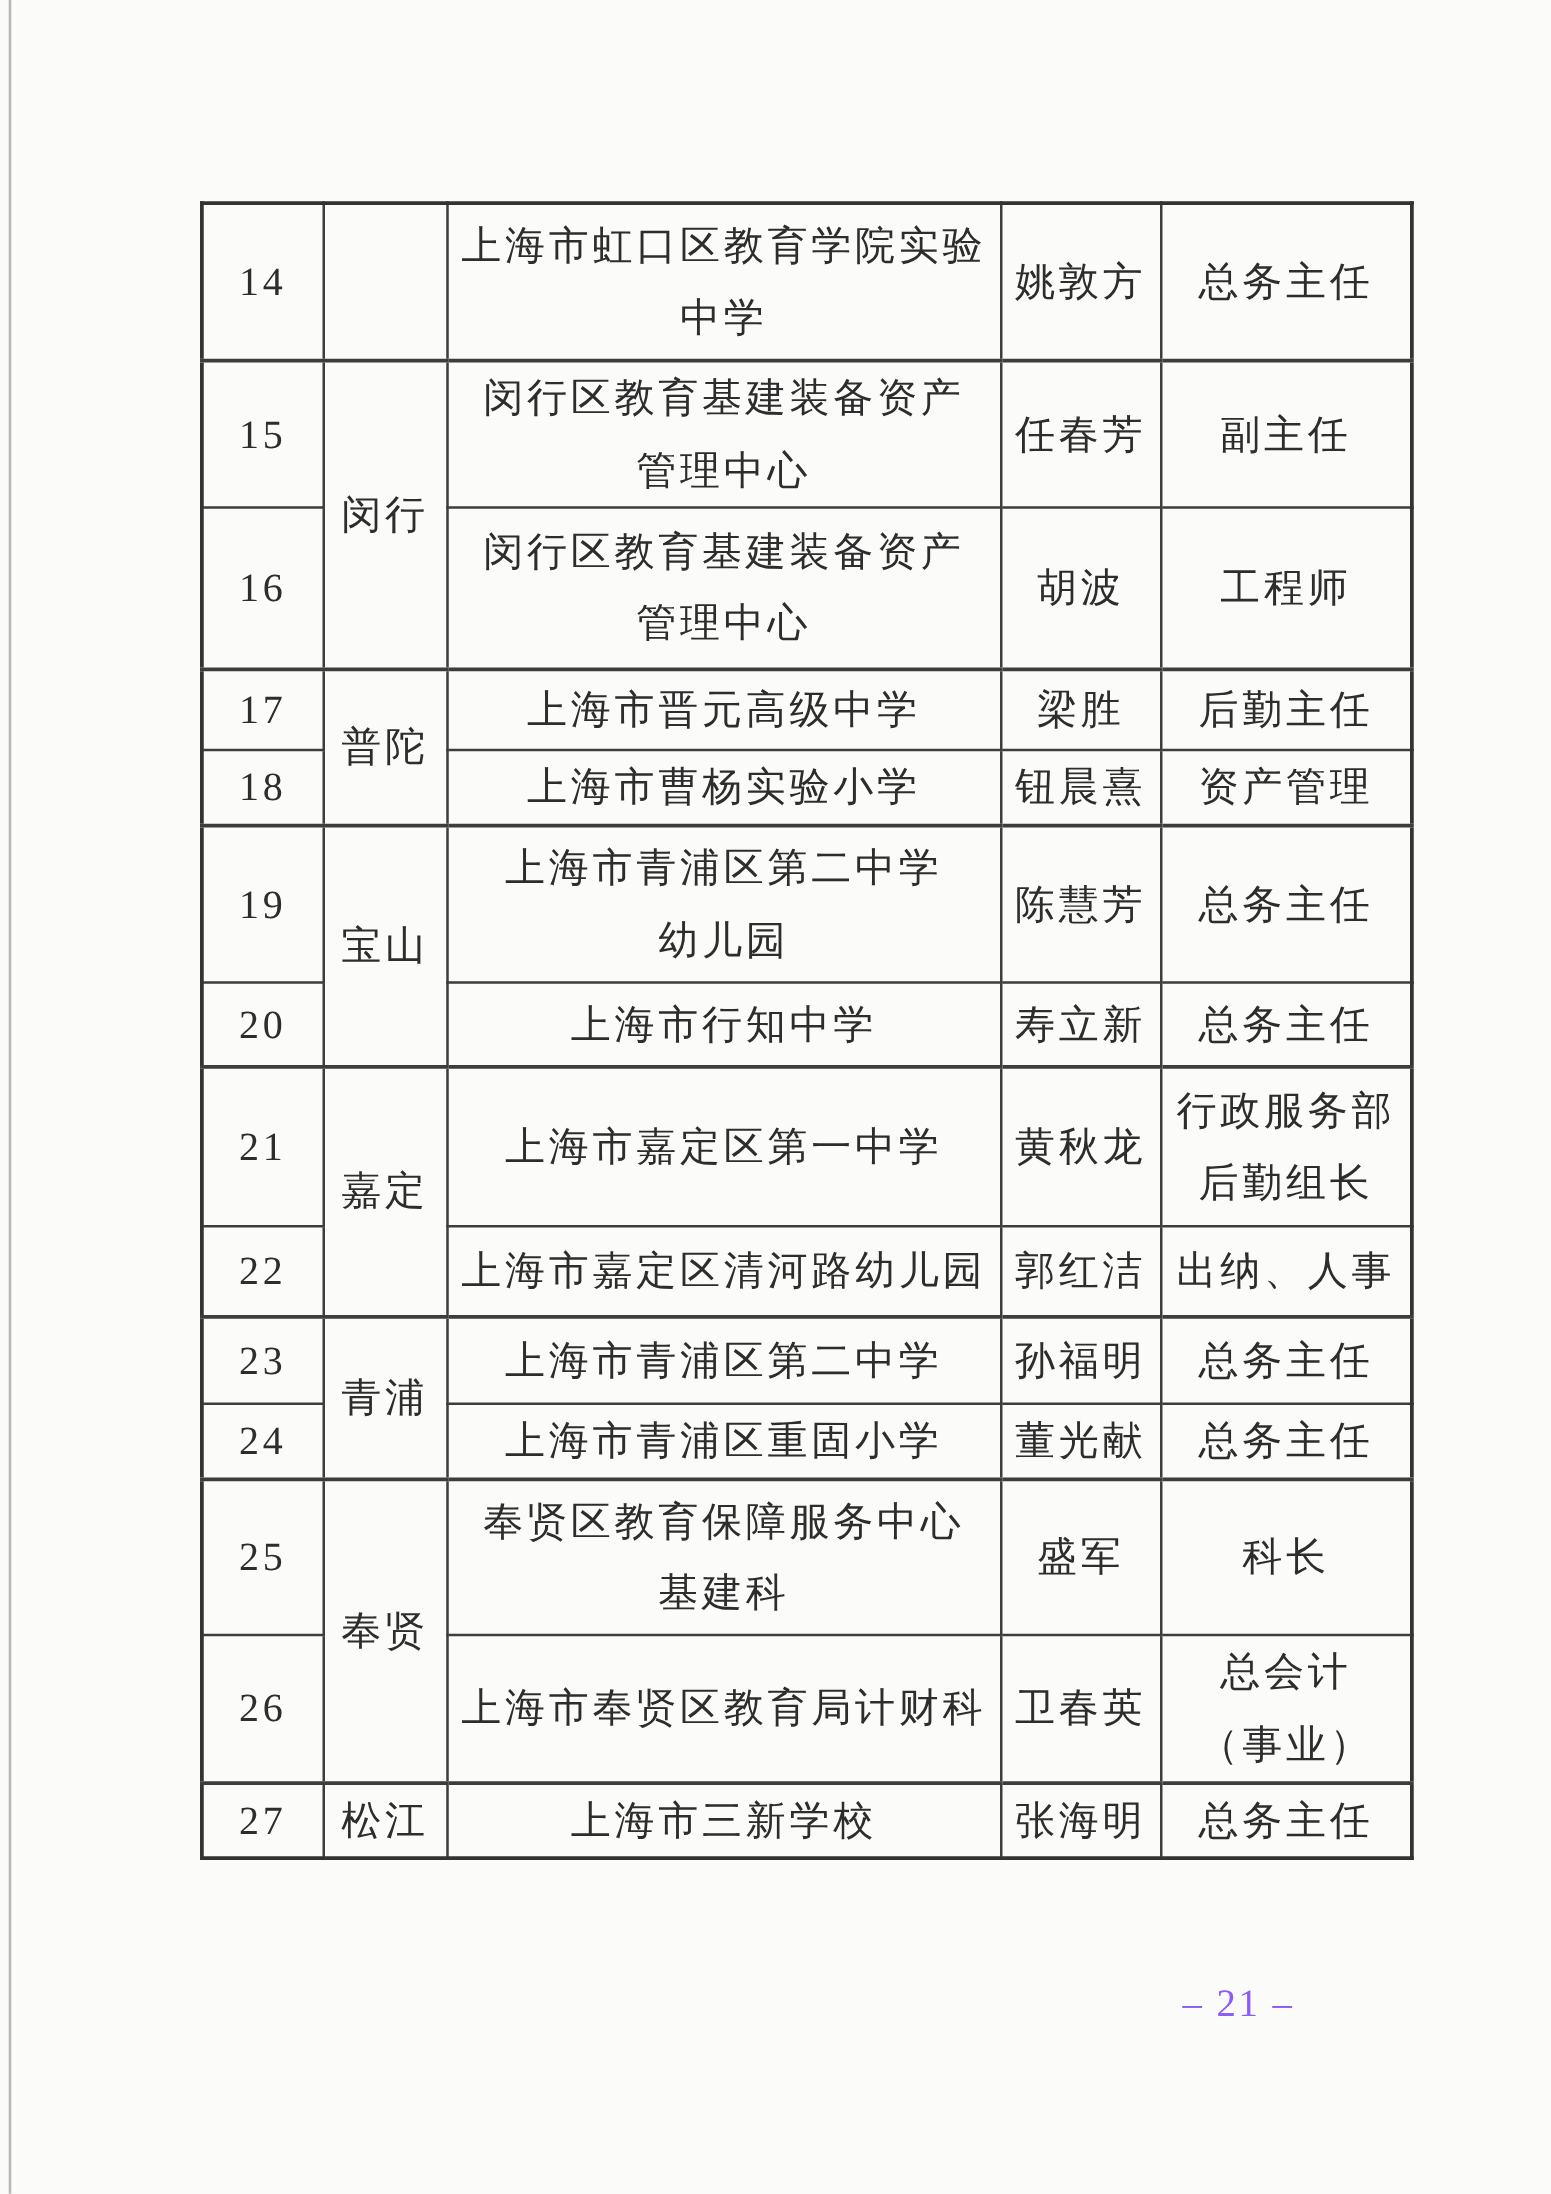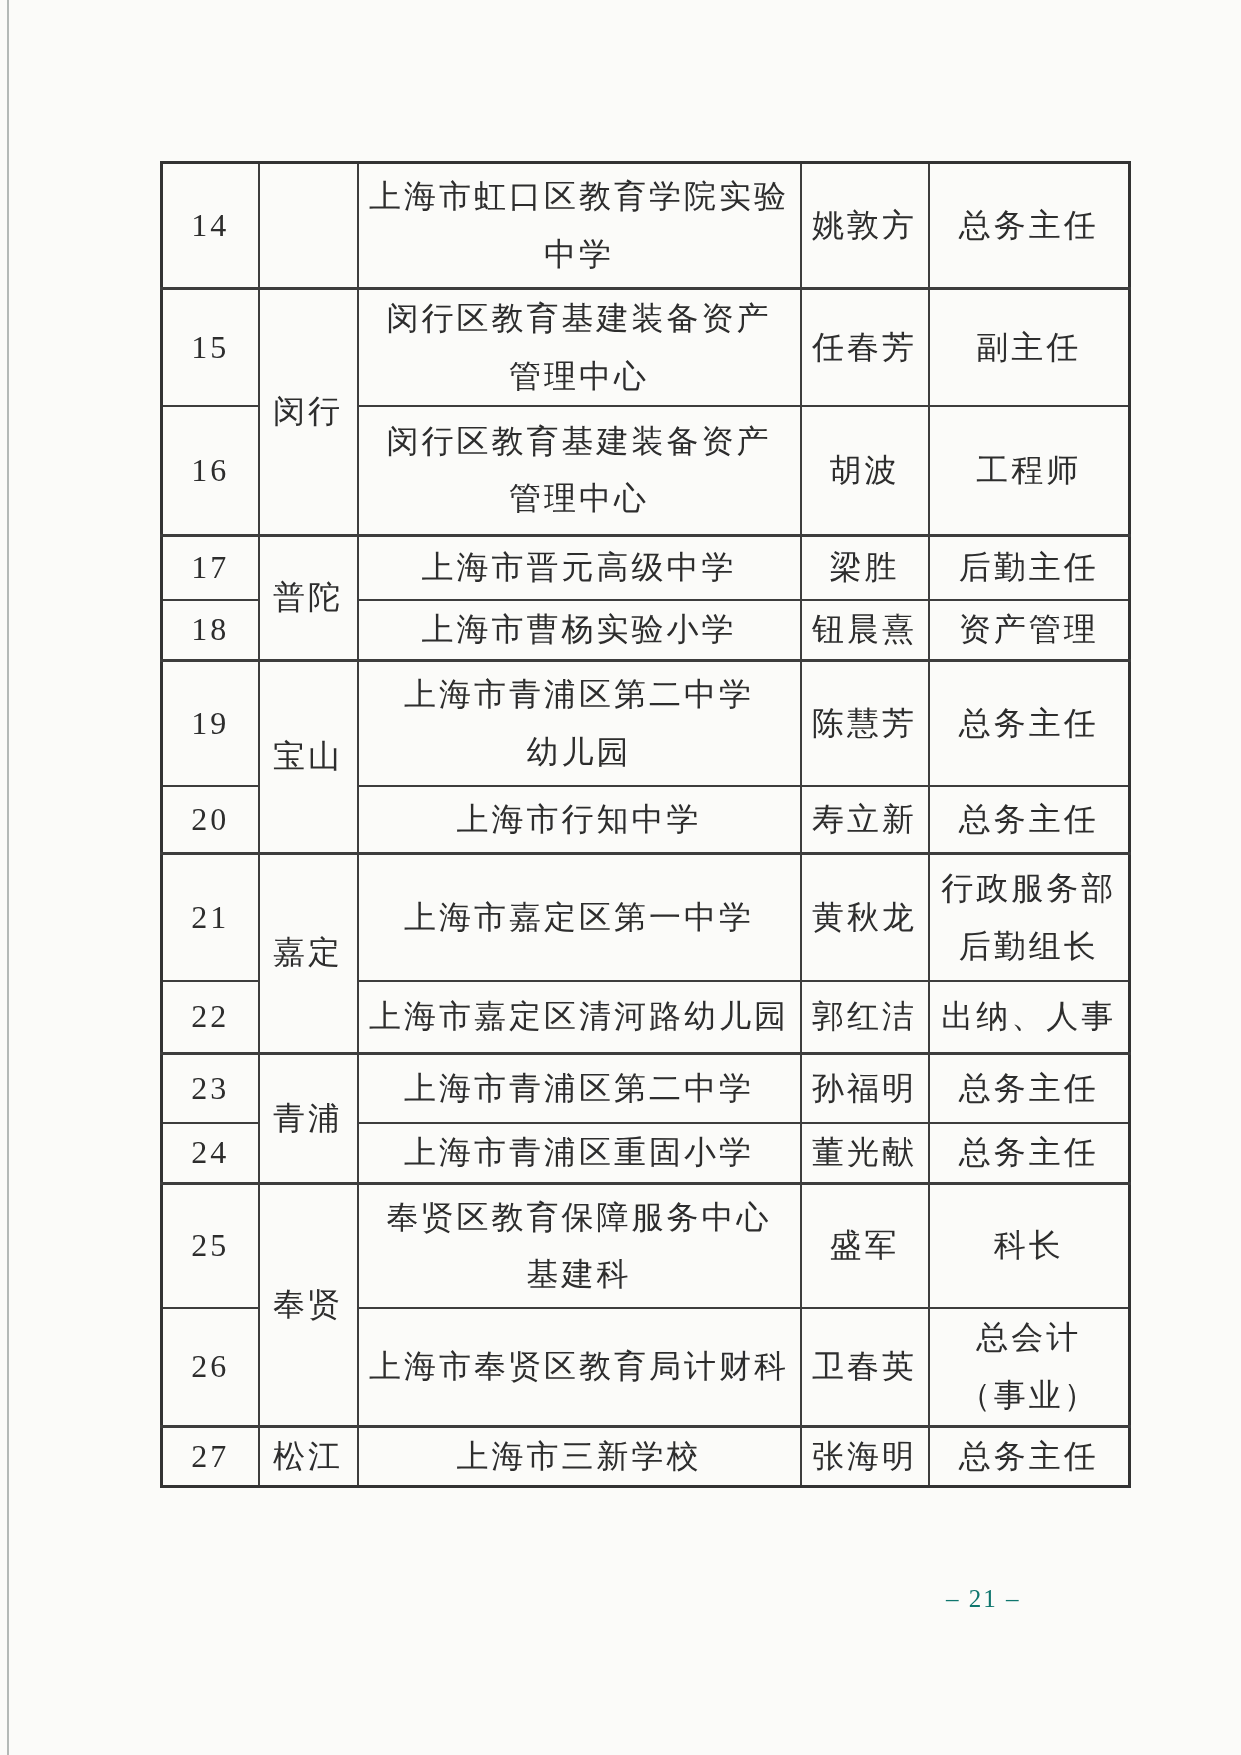--- a/index.html
+++ b/index.html
@@ -50,23 +50,23 @@
   td.c-school { letter-spacing: 4px; margin-left: 40px; }
   col.w-num { width: 97px; }
   col.w-district { width: 99px; }
   col.w-school { width: 443px; }
   col.w-name { width: 128px; }
   col.w-position { width: 201px; }
   .page-number {
     position: absolute;
     left: 946px;
     top: 1585px;
-    font-size: 25px;
+    font-size: 31px;
     letter-spacing: 2px;
-    color: #0f766e;
+    color: #8b5cf6;
     font-family: "Liberation Serif", "DejaVu Serif", serif;
   }
 </style>
 </head>
 <body>
 
 <div class="scan-edge-line"></div>
 
 <table class="roster">
   <colgroup>

